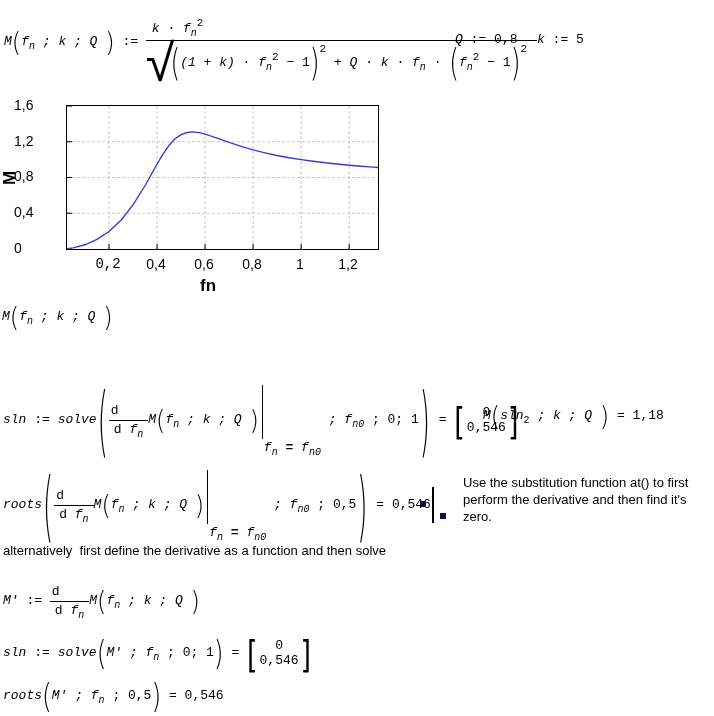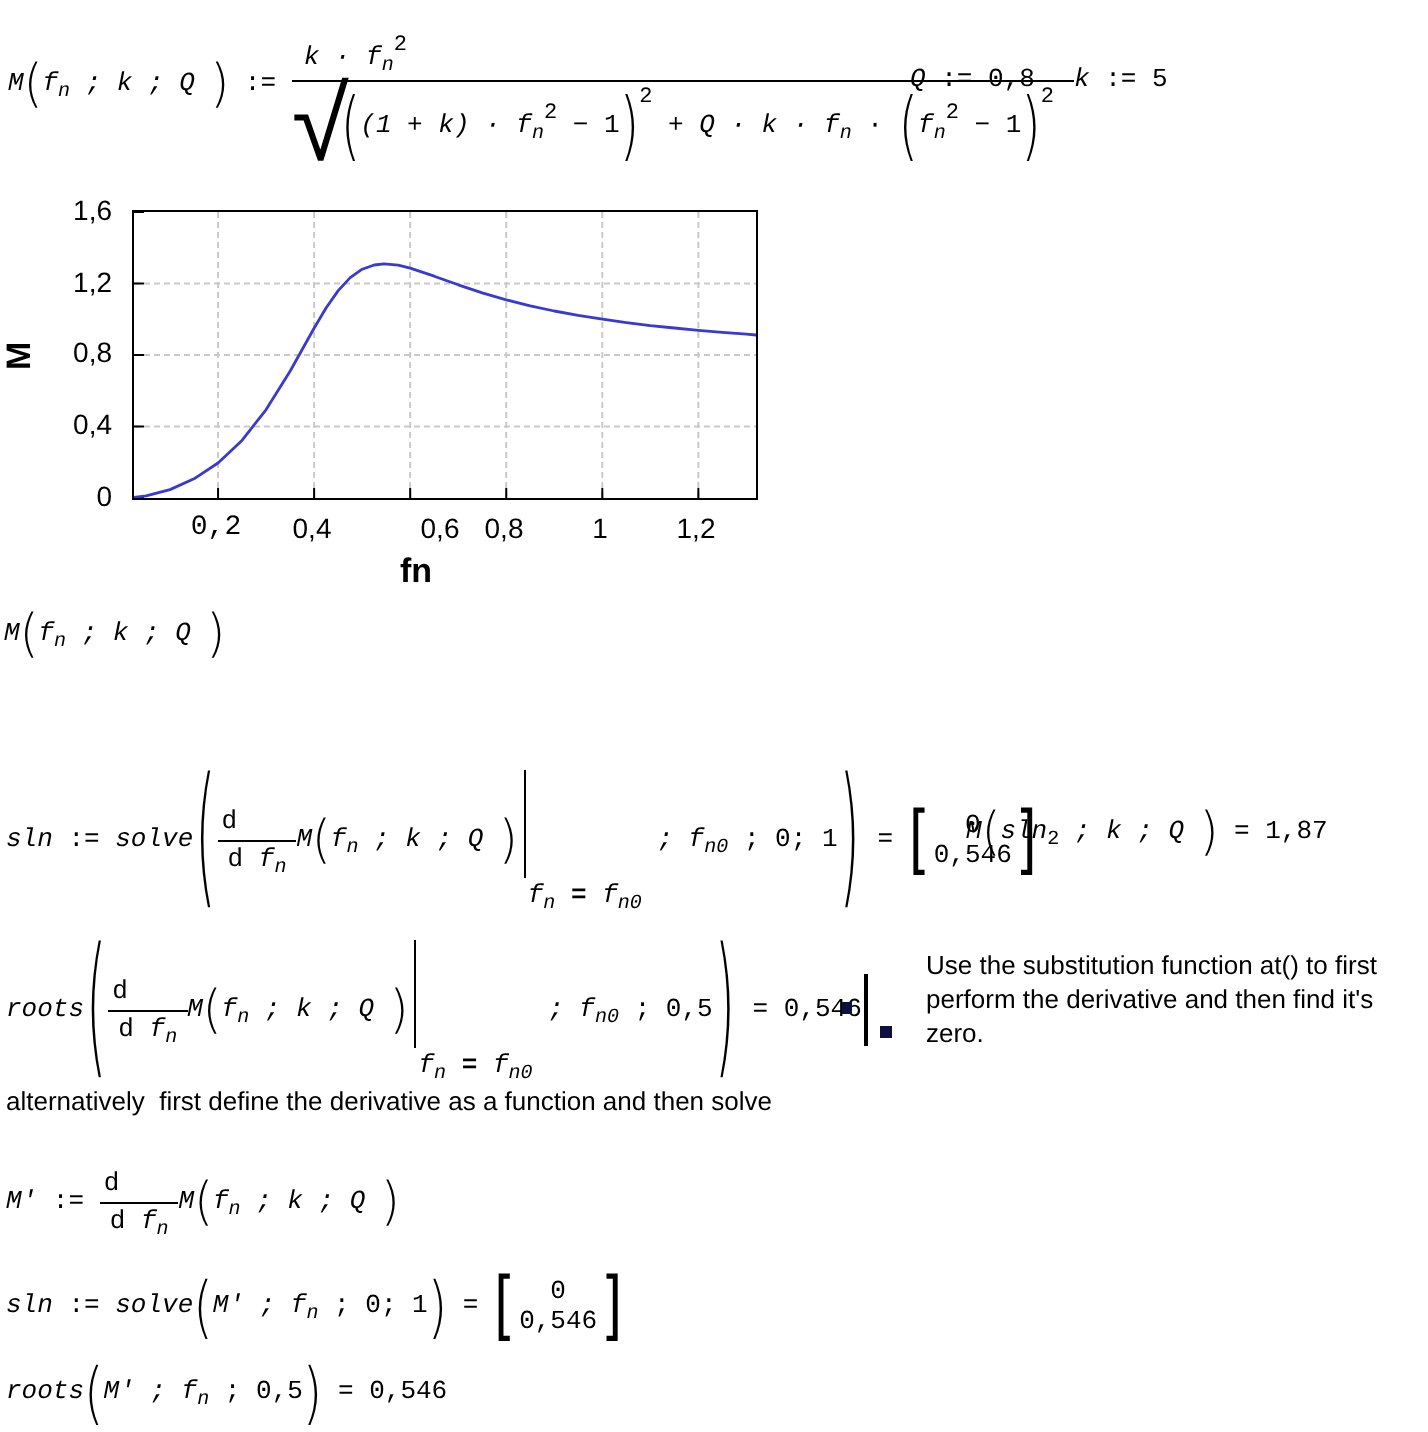--- a/index.html
+++ b/index.html
@@ -41,21 +41,21 @@
         line-height:15px;padding:0 2px;}
 
   
   .note{position:absolute;font-family:"Liberation Sans","DejaVu Sans",sans-serif;
         font-size:13px;line-height:17px;color:#000;white-space:pre-wrap;}
 
   
   .plot-region{position:absolute;left:0;top:96px;width:430px;height:212px;}
   .plot-frame{position:absolute;left:66px;top:9px;width:311px;height:143px;border:1px solid #000;}
   .plot-frame svg{display:block;}
-  .ytick{position:absolute;left:14px;width:42px;text-align:right;font-size:14px;line-height:16px;}
+  .ytick{position:absolute;left:14px;width:42px;text-align:left;font-size:14px;line-height:16px;}
   .xtick{position:absolute;top:160px;font-size:14px;line-height:16px;transform:translateX(-50%);}
   .ylabel{position:absolute;left:1px;top:66px;width:22px;height:24px;
           font-weight:bold;font-size:17px;transform:rotate(-90deg);}
   .xlabel{position:absolute;left:208px;top:180px;font-weight:bold;font-size:17px;
           transform:translateX(-50%);}
 
   
   .atic{position:absolute;left:420px;top:487px;width:30px;height:38px;}
   .atic .sq1{position:absolute;left:1px;top:14px;width:5px;height:6px;background:#101040;}
   .atic .bar{position:absolute;left:12px;top:0;width:2px;height:36px;background:#000;}
@@ -107,21 +107,21 @@
           <line x1="0" y1="71.5" x2="311" y2="71.5" stroke="#c9c9c9" stroke-width="1" stroke-dasharray="3 2"></line>
           <line x1="0" y1="71.5" x2="5" y2="71.5" stroke="#000" stroke-width="1"></line>
           <line x1="0" y1="35.750000000000014" x2="311" y2="35.750000000000014" stroke="#c9c9c9" stroke-width="1" stroke-dasharray="3 2"></line>
           <line x1="0" y1="35.750000000000014" x2="5" y2="35.750000000000014" stroke="#000" stroke-width="1"></line>
           <line x1="0" y1="0" x2="5" y2="0" stroke="#000" stroke-width="1"></line>
           <path d="M0.0 142.7 L6.0 141.9 L18.0 138.8 L30.0 133.4 L42.0 125.5 L54.0 114.2 L66.0 98.9 L78.1 79.5 L90.1 58.0 L96.1 47.9 L102.1 39.3 L108.1 32.8 L114.1 28.6 L120.1 26.5 L125.1 25.9 L132.1 26.6 L138.1 28.1 L150.1 32.1 L162.1 36.4 L174.1 40.4 L186.1 43.9 L198.1 46.9 L210.1 49.5 L222.1 51.7 L234.2 53.6 L246.2 55.3 L258.2 56.8 L270.2 58.0 L282.2 59.2 L294.2 60.2 L306.2 61.1 L311.0 61.5" fill="none" stroke="#3a3ace" stroke-width="1.4" stroke-linejoin="round" stroke-linecap="round"></path>
         </svg>
     </div>
     <span class="xtick" style="left:108px;font-family:Liberation Mono, monospace;">0,2</span>
     <span class="xtick" style="left:156px;">0,4</span>
-    <span class="xtick" style="left:220px;">0,6</span>
+    <span class="xtick" style="left:204px;">0,6</span>
     <span class="xtick" style="left:252px;">0,8</span>
     <span class="xtick" style="left:300px;">1</span>
     <span class="xtick" style="left:348px;">1,2</span>
     <div class="xlabel">fn</div>
   </div>
 
   <div class="math" style="left:2px;top:302px;height:30px;"><span>M</span><span class="bp bp-s">(</span><span>f</span><span class="s">n</span><span> ; k ; Q </span><span class="bp bp-s">)</span></div>
 
 
   <div class="math" style="left:3px;top:379px;height:82px;">
@@ -135,21 +135,21 @@
     <span class="evalw">
       <span class="evalbar"></span>
       <span class="evalcond"><span>f</span><span class="s">n</span><span class="beq"> = </span><span>f</span><span class="s">n0</span></span>
     </span>
     <span> ; f</span><span class="s">n0</span><span class="u"> ; 0; 1</span>
     <span class="bp bp-L">)</span>
     <span class="u"> = </span>
     <span class="vec"><span class="bp vb">[</span><span class="vcol"><span>0</span><span>0,546</span></span><span class="bp vb">]</span></span>
   </div>
 
-  <div class="math" style="left:483px;top:402px;height:28px;"><span>M</span><span class="bp bp-s">(</span><span>sln</span><span class="s u">2</span><span> ; k ; Q </span><span class="bp bp-s">)</span><span class="u"> = 1,87</span></div>
+  <div class="math" style="left:483px;top:402px;height:28px;"><span>M</span><span class="bp bp-s">(</span><span>sln</span><span class="s u">2</span><span> ; k ; Q </span><span class="bp bp-s">)</span><span class="u"> = 1,18</span></div>
 
   <div class="math" style="left:3px;top:464px;height:82px;">
     <span>roots</span>
     <span class="bp bp-L">(</span>
     <span class="frac dfrac">
       <span class="num u">d</span>
       <span class="dden"><span class="u">d </span><span>f</span><span class="s">n</span></span>
     </span>
     <span>M</span><span class="bp bp-s">(</span><span>f</span><span class="s">n</span><span> ; k ; Q </span><span class="bp bp-s">)</span>
     <span class="evalw">

